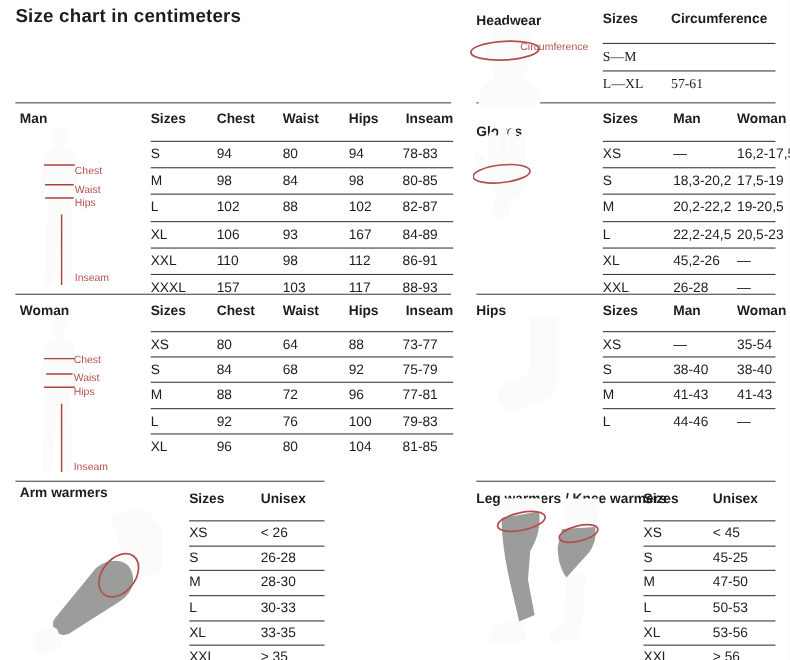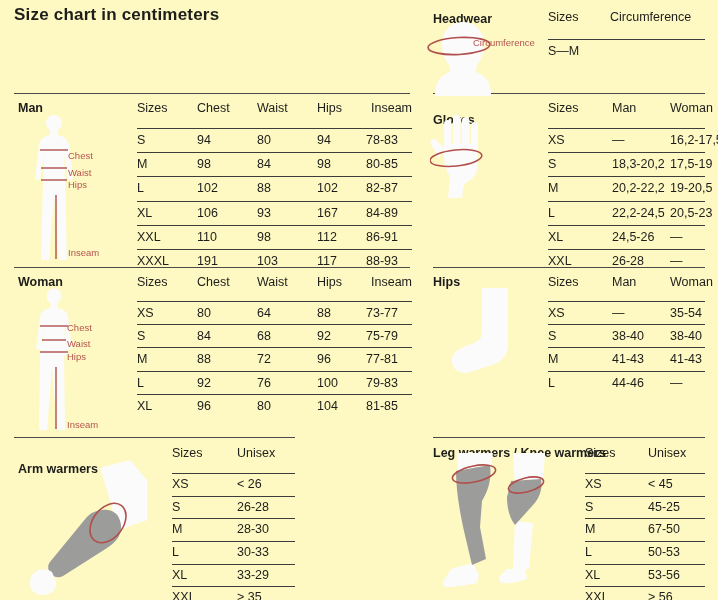--- a/index.html
+++ b/index.html
@@ -5,21 +5,21 @@
   html,body { margin:0; padding:0; }
   body {
     font-family: "Liberation Sans", sans-serif;
     background: #ebebea;
     color: #1d1d1b;
     -webkit-font-smoothing: antialiased;
   }
   #page {
     position: relative;
     width: 718px; height: 600px;
-    background: #fef9c3;
+    background: #ffffff;
     overflow: hidden;
   }
   .page-title {
     position: absolute; left: 14px; top: 5px;
     font-size: 17px; font-weight: bold; letter-spacing: .2px;
   }
   .divider {
     position: absolute; height: 0;
     border-top: 1px solid #4a4a48;
   }
@@ -31,37 +31,37 @@
   }
   .mlabel {
     position: absolute;
     font-size: 9.5px; line-height: 11px;
     color: #b5534f; white-space: nowrap;
   }
   .icon { position: absolute; }
   
   .tbl { position: absolute; }
   .row { display: grid; position: relative; }
-  .hrow { font-weight: normal; font-size: 12.5px; line-height: 14px; }
+  .hrow { font-weight: bold; font-size: 12.5px; line-height: 14px; }
   .drow { border-top: 1px solid #3c3c3b; font-size: 12.5px; }
   .cell { white-space: nowrap; overflow: visible; }
 
   .t-man, .t-woman { width: 275px; }
   .t-man .row, .t-woman .row { grid-template-columns: 60px 60px 60px 49px 46px; }
   .t-man .hrow .c4, .t-woman .hrow .c4 { text-align: right; }
   .t-man .hrow { height: 27px; }
   .t-man .drow { height: 23.2px; line-height: 23.2px; }
   .t-woman .hrow { height: 26px; }
   .t-woman .drow { height: 22.2px; line-height: 22.2px; }
 
   .t-head, .t-gloves, .t-socks { width: 157px; }
   .t-head .row { grid-template-columns: 62px 1fr; }
   .t-gloves .row, .t-socks .row { grid-template-columns: 64px 58px 1fr; }
   .t-head .hrow { height: 29px; }
-  .t-head .drow { height: 23.5px; line-height: 23.5px; }
+  .t-head .drow { height: 23.5px; line-height: 23.5px; font-family: Liberation Serif, serif; }
   .t-gloves .hrow { height: 27px; }
   .t-gloves .drow { height: 23.2px; line-height: 23.2px; }
   .t-socks .hrow { height: 26px; }
   .t-socks .drow { height: 22.2px; line-height: 22.2px; }
 
   .t-arm { width: 123px; }
   .t-arm .row { grid-template-columns: 65px 1fr; }
   .t-leg { width: 120px; }
   .t-leg .row { grid-template-columns: 63px 1fr; }
   .t-arm .hrow, .t-leg .hrow { height: 27px; }
@@ -91,20 +91,24 @@
     </div>
     <div class="mlabel" style="left:48px;top:33px">Circumference</div>
     <div class="tbl t-head" style="left:123px;top:6px">
         <div class="row hrow">
           <div class="cell c0">Sizes</div>
           <div class="cell c1">Circumference</div>
         </div>
         <div class="row drow">
           <div class="cell c0">S—M</div>
         </div>
+        <div class="row drow">
+          <div class="cell c0">L—XL</div>
+          <div class="cell c1">57-61</div>
+        </div>
       </div>
   </div>
 
   <div class="sec" style="left:14px;top:93px;width:398px;height:174px">
     <div class="sec-title" style="left:4px;top:8px">Man</div>
     <div class="icon" style="left:13px;top:20px">
       <svg width="54" height="150" viewBox="0 0 54 150">
         <g fill="#fbfbfb">
           <circle cx="27" cy="10" r="8"></circle>
           <rect x="23" y="15" width="8" height="9"></rect>
@@ -161,21 +165,21 @@
         </div>
         <div class="row drow">
           <div class="cell c0">XXL</div>
           <div class="cell c1">110</div>
           <div class="cell c2">98</div>
           <div class="cell c3">112</div>
           <div class="cell c4">86-91</div>
         </div>
         <div class="row drow">
           <div class="cell c0">XXXL</div>
-          <div class="cell c1">191</div>
+          <div class="cell c1">157</div>
           <div class="cell c2">103</div>
           <div class="cell c3">117</div>
           <div class="cell c4">88-93</div>
         </div>
       </div>
   </div>
 
   <div class="sec" style="left:425px;top:93px;width:293px;height:174px">
     <div class="sec-title" style="left:8px;top:20px">Gloves</div>
     <div class="icon" style="left:5px;top:21px">
@@ -212,21 +216,21 @@
           <div class="cell c1">20,2-22,2</div>
           <div class="cell c2">19-20,5</div>
         </div>
         <div class="row drow">
           <div class="cell c0">L</div>
           <div class="cell c1">22,2-24,5</div>
           <div class="cell c2">20,5-23</div>
         </div>
         <div class="row drow">
           <div class="cell c0">XL</div>
-          <div class="cell c1">24,5-26</div>
+          <div class="cell c1">45,2-26</div>
           <div class="cell c2">—</div>
         </div>
         <div class="row drow">
           <div class="cell c0">XXL</div>
           <div class="cell c1">26-28</div>
           <div class="cell c2">—</div>
         </div>
       </div>
   </div>
 
@@ -328,21 +332,21 @@
         </div>
         <div class="row drow">
           <div class="cell c0">L</div>
           <div class="cell c1">44-46</div>
           <div class="cell c2">—</div>
         </div>
       </div>
   </div>
 
   <div class="sec" style="left:14px;top:437px;width:284px;height:163px">
-    <div class="sec-title" style="left:4px;top:25px">Arm warmers</div>
+    <div class="sec-title" style="left:4px;top:4px">Arm warmers</div>
     <div class="icon" style="left:8px;top:23px">
       <svg width="125" height="138" viewBox="0 0 125 138">
         <path d="M78 8 l30 -8 17 20 0 40 -28 10 c-6 -18 -12 -40 -19 -62 Z" fill="#fbfbfb"></path>
         <path d="M97 58 c6 14 -2 24 -12 30 l-44 28 c-9 5 -19 -6 -13 -14 l36 -44 c8 -10 28 -12 33 0 Z" fill="#9c9c9b"></path>
         <path d="M30 112 c-8 -6 -20 -2 -22 8 -2 8 4 15 12 15 8 1 15 -5 14 -13 Z" fill="#fbfbfb"></path>
         <ellipse cx="86" cy="63" rx="15" ry="22" fill="none" stroke="#b04f4b" stroke-width="1.6" transform="rotate(38 86 63)"></ellipse>
       </svg>
     </div>
     <div class="tbl t-arm" style="left:158px;top:9px">
         <div class="row hrow">
@@ -360,21 +364,21 @@
         <div class="row drow">
           <div class="cell c0">M</div>
           <div class="cell c1">28-30</div>
         </div>
         <div class="row drow">
           <div class="cell c0">L</div>
           <div class="cell c1">30-33</div>
         </div>
         <div class="row drow">
           <div class="cell c0">XL</div>
-          <div class="cell c1">33-29</div>
+          <div class="cell c1">33-35</div>
         </div>
         <div class="row drow">
           <div class="cell c0">XXL</div>
           <div class="cell c1">&gt; 35</div>
         </div>
       </div>
   </div>
 
   <div class="sec" style="left:425px;top:437px;width:293px;height:163px">
     <div class="sec-title" style="left:8px;top:9px">Leg warmers / Knee warmers</div>
@@ -405,21 +409,21 @@
         <div class="row drow">
           <div class="cell c0">XS</div>
           <div class="cell c1">&lt; 45</div>
         </div>
         <div class="row drow">
           <div class="cell c0">S</div>
           <div class="cell c1">45-25</div>
         </div>
         <div class="row drow">
           <div class="cell c0">M</div>
-          <div class="cell c1">67-50</div>
+          <div class="cell c1">47-50</div>
         </div>
         <div class="row drow">
           <div class="cell c0">L</div>
           <div class="cell c1">50-53</div>
         </div>
         <div class="row drow">
           <div class="cell c0">XL</div>
           <div class="cell c1">53-56</div>
         </div>
         <div class="row drow">

